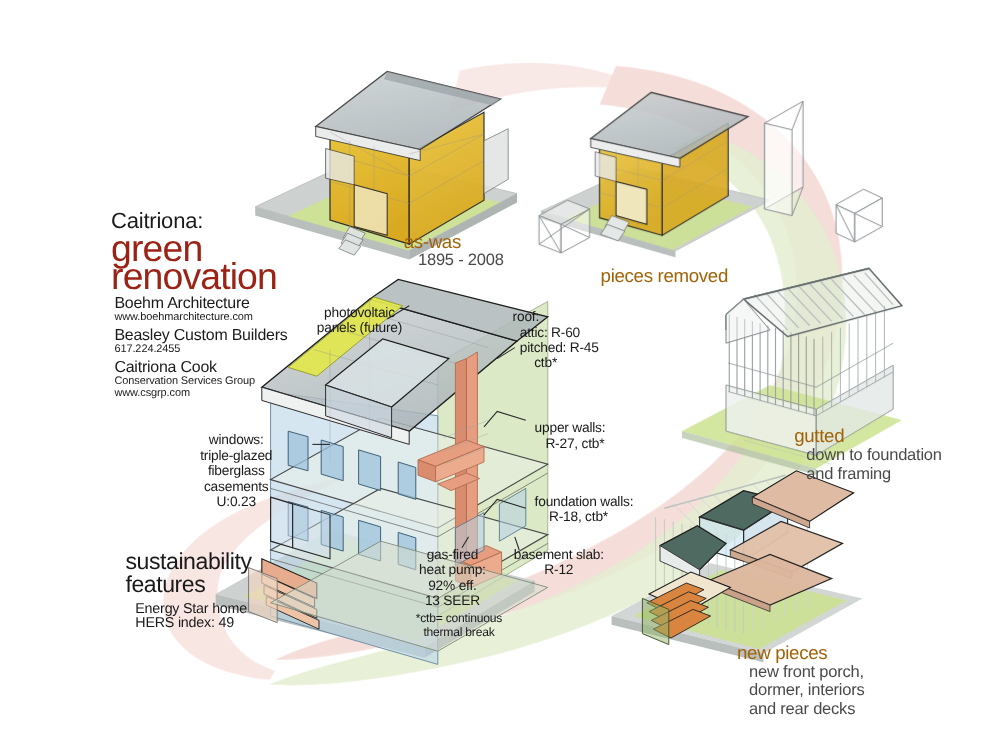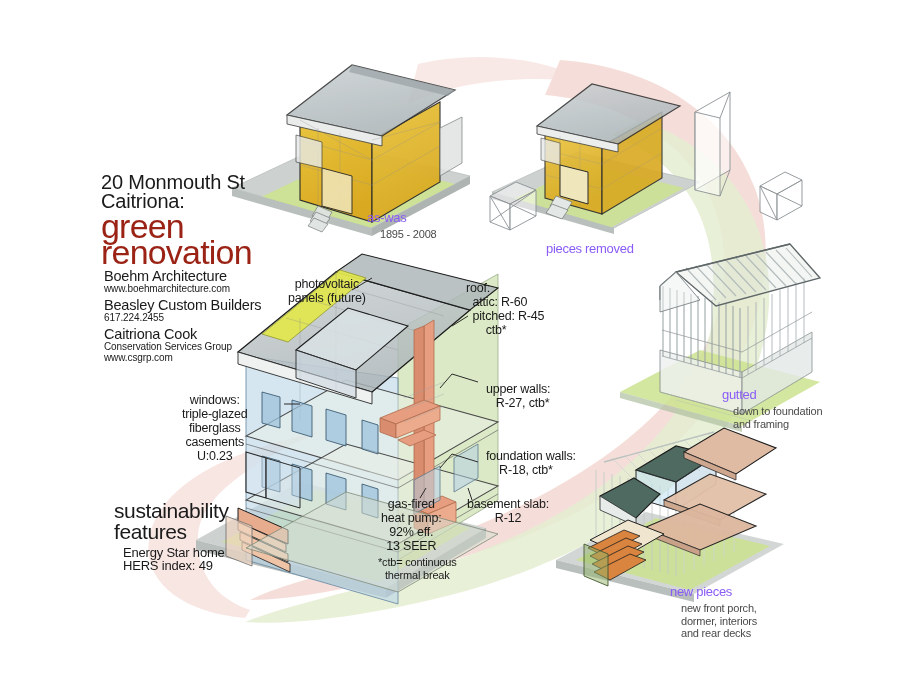--- a/index.html
+++ b/index.html
@@ -5,22 +5,22 @@
   html,body{margin:0;padding:0;background:#ffffff;}
   body{width:900px;height:675px;overflow:hidden;
        font-family:"Liberation Sans","DejaVu Sans",sans-serif;color:#231f20;}
   #board{position:relative;width:900px;height:675px;background:#ffffff;}
   #art{position:absolute;left:0;top:0;width:900px;height:675px;}
   .lbl{position:absolute;white-space:pre;line-height:1.06;}
   .t-head{font-size:20px;font-weight:400;letter-spacing:-0.2px;color:#1a1a1a;}
   .t-green{font-size:34px;color:#9b2316;line-height:0.92;letter-spacing:-0.8px;}
   .cred-b{font-size:14.5px;color:#1a1a1a;letter-spacing:-0.2px;}
   .cred-s{font-size:10px;color:#1a1a1a;letter-spacing:-0.1px;}
-  .cap-h{font-size:13px;color:#8b5cf6;letter-spacing:-0.3px;}
-  .cap-s{font-size:11px;color:#4a4a4a;letter-spacing:-0.2px;line-height:1.14;}
+  .cap-h{font-size:17px;color:#a16207;letter-spacing:-0.3px;}
+  .cap-s{font-size:15px;color:#4a4a4a;letter-spacing:-0.2px;line-height:1.14;}
   .ann{font-size:12.5px;color:#1a1a1a;letter-spacing:-0.2px;line-height:1.12;}
   .ann-c{font-size:12.5px;color:#1a1a1a;letter-spacing:-0.2px;line-height:1.12;text-align:center;}
   .sus-h{font-size:21px;color:#1a1a1a;letter-spacing:-0.4px;line-height:1.05;}
   .sus-s{font-size:13px;color:#1a1a1a;letter-spacing:-0.2px;line-height:1.14;}
   .foot{font-size:11px;color:#1a1a1a;letter-spacing:-0.2px;line-height:1.15;text-align:center;}
 </style>
 </head>
 <body>
 
 <div id="board">
@@ -335,21 +335,20 @@
         <path d="M468,316 L452,326"></path>
         <path d="M284,404 L300,404"></path>
         <path d="M478,382 L452,374 L440,388"></path>
         <path d="M478,462 L452,454 L440,468"></path>
         <path d="M420,498 L426,488"></path>
         <path d="M472,500 L468,488"></path>
       </g>
     </g>
     </svg>
 
-    <div class="lbl t-head" style="left:101px;top:172px;">20 Monmouth St</div>
     <div class="lbl t-head" style="left:101px;top:191px;">Caitriona:</div>
     <div class="lbl t-green" style="left:101px;top:211px;">green</div>
     <div class="lbl t-green" style="left:101px;top:237px;">renovation</div>
 
     <div class="lbl cred-b" style="left:104px;top:269px;">Boehm Architecture</div>
     <div class="lbl cred-s" style="left:104px;top:284px;">www.boehmarchitecture.com</div>
     <div class="lbl cred-b" style="left:104px;top:298px;">Beasley Custom Builders</div>
     <div class="lbl cred-s" style="left:104px;top:313px;">617.224.2455</div>
     <div class="lbl cred-b" style="left:104px;top:327px;">Caitriona Cook</div>
     <div class="lbl cred-s" style="left:104px;top:342px;">Conservation Services Group</div>

